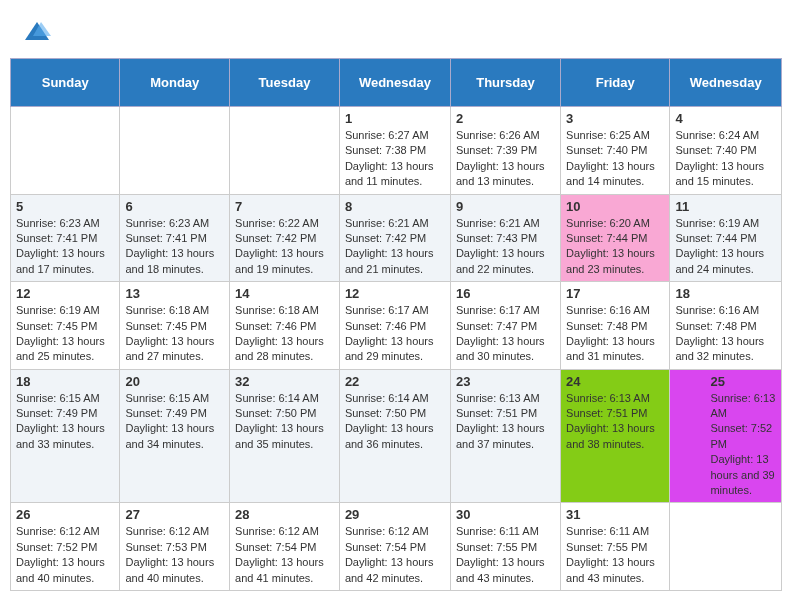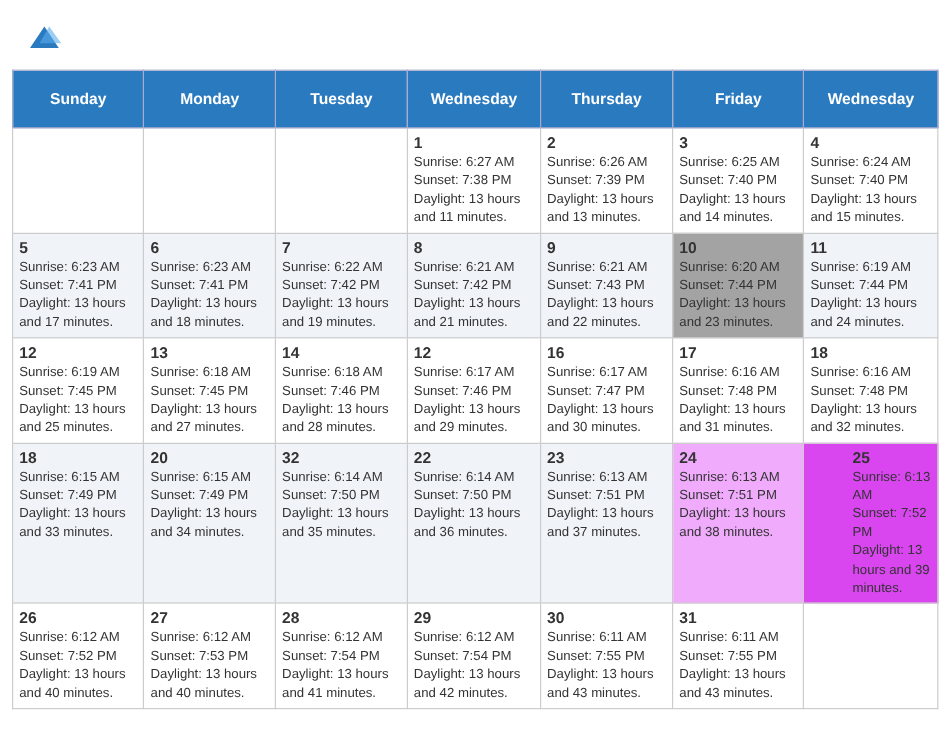--- a/index.html
+++ b/index.html
@@ -164,21 +164,21 @@
           <div class="day-info">Sunrise: 6:22 AM<br>Sunset: 7:42 PM<br>Daylight: 13 hours and 19 minutes.</div>
         </td>
         <td style="background: rgb(240, 244, 248);">
           <span class="day-number">8</span>
           <div class="day-info">Sunrise: 6:21 AM<br>Sunset: 7:42 PM<br>Daylight: 13 hours and 21 minutes.</div>
         </td>
         <td style="background: rgb(240, 244, 248);">
           <span class="day-number">9</span>
           <div class="day-info">Sunrise: 6:21 AM<br>Sunset: 7:43 PM<br>Daylight: 13 hours and 22 minutes.</div>
         </td>
-        <td style="background: #a3a3a3;">
+        <td style="background: #f9a8d4;">
           <span class="day-number">10</span>
           <div class="day-info">Sunrise: 6:20 AM<br>Sunset: 7:44 PM<br>Daylight: 13 hours and 23 minutes.</div>
         </td>
         <td style="background: rgb(240, 244, 248);">
           <span class="day-number">11</span>
           <div class="day-info">Sunrise: 6:19 AM<br>Sunset: 7:44 PM<br>Daylight: 13 hours and 24 minutes.</div>
         </td>
       </tr>
       <tr>
         <td>
@@ -224,21 +224,21 @@
           <div class="day-info">Sunrise: 6:14 AM<br>Sunset: 7:50 PM<br>Daylight: 13 hours and 35 minutes.</div>
         </td>
         <td style="background: rgb(240, 244, 248);">
           <span class="day-number">22</span>
           <div class="day-info">Sunrise: 6:14 AM<br>Sunset: 7:50 PM<br>Daylight: 13 hours and 36 minutes.</div>
         </td>
         <td style="background: rgb(240, 244, 248);">
           <span class="day-number">23</span>
           <div class="day-info">Sunrise: 6:13 AM<br>Sunset: 7:51 PM<br>Daylight: 13 hours and 37 minutes.</div>
         </td>
-        <td style="background: #f0abfc;">
+        <td style="background: #84cc16;">
           <span class="day-number">24</span>
           <div class="day-info">Sunrise: 6:13 AM<br>Sunset: 7:51 PM<br>Daylight: 13 hours and 38 minutes.</div>
         </td>
         <td style="background: #d946ef; padding-left: 40px;">
           <span class="day-number">25</span>
           <div class="day-info">Sunrise: 6:13 AM<br>Sunset: 7:52 PM<br>Daylight: 13 hours and 39 minutes.</div>
         </td>
       </tr>
       <tr>
         <td>

